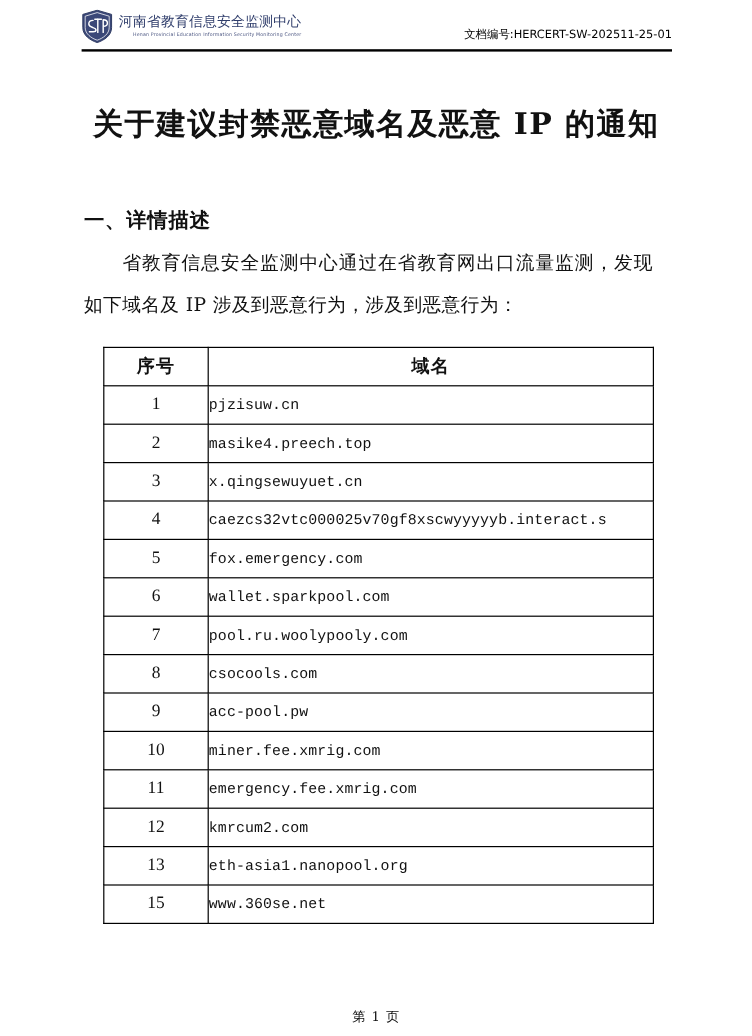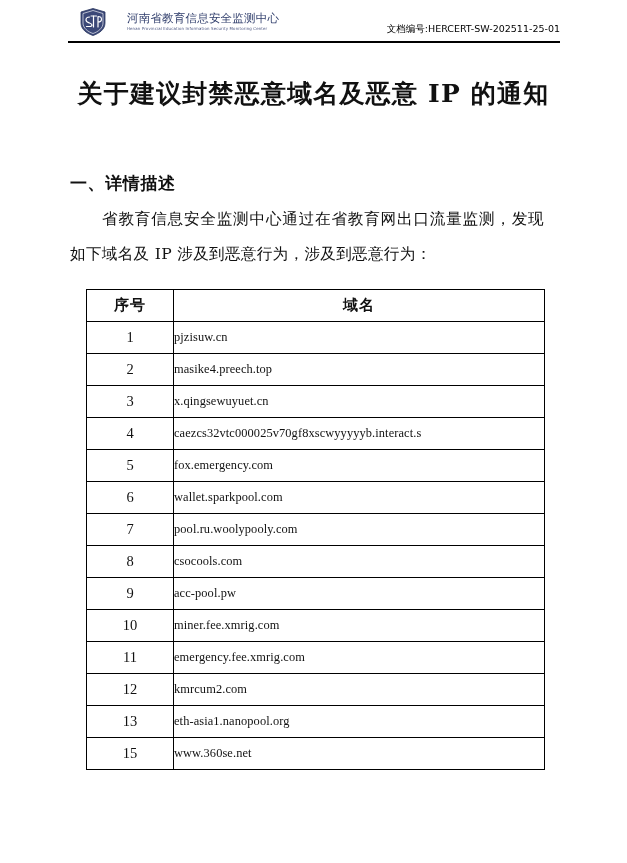--- a/index.html
+++ b/index.html
@@ -26,25 +26,26 @@
   
   .doc-header {
     position: absolute;
     left: 68px;
     top: 6px;
     width: 492px;
     height: 34px;
   }
   .logo-block {
     position: absolute;
-    left: 12px;
+    left: 0;
     top: 2px;
     display: flex;
     align-items: center;
-    gap: 21px;
+    gap: 5px;
+    text-align: right;
   }
   .shield-icon {
     width: 26px;
     height: 28px;
     display: block;
     flex: 0 0 auto;
   }
   .logo-text {
     display: flex;
     flex-direction: column;
@@ -84,21 +85,21 @@
     top: 41px;
     width: 492px;
     height: 0;
     border-top: 2.2px solid #000;
   }
 
   
   .doc-title {
     position: absolute;
     left: 0;
-    top: 60px;
+    top: 70px;
     width: 627px;
     text-align: center;
     font-family: "DejaVu Serif", serif;
     font-size: 25px;
     font-weight: bold;
     letter-spacing: 1.2px;
     color: #111;
   }
 
   
@@ -160,21 +161,21 @@
     letter-spacing: 1px;
     color: #111;
   }
   td.td-idx {
     font-family: "Liberation Serif", serif;
     font-size: 14.5px;
     text-align: center;
     color: #111;
   }
   td.td-dom {
-    font-family: Liberation Serif, serif;
+    font-family: Liberation Mono, monospace;
     font-size: 12.4px;
     text-align: left;
     padding-left: 8px;
     letter-spacing: 0.1px;
     color: #111;
   }
 
   
   .page-footer {
     position: absolute;
@@ -289,14 +290,15 @@
             <td class="td-dom">eth-asia1.nanopool.org</td>
           </tr>
           <tr>
             <td class="td-idx">15</td>
             <td class="td-dom">www.360se.net</td>
           </tr>
         </tbody>
     </table>
   </div>
 
+  <div class="page-footer">第 1 页</div>
 
 </div>
 
 </body></html>

